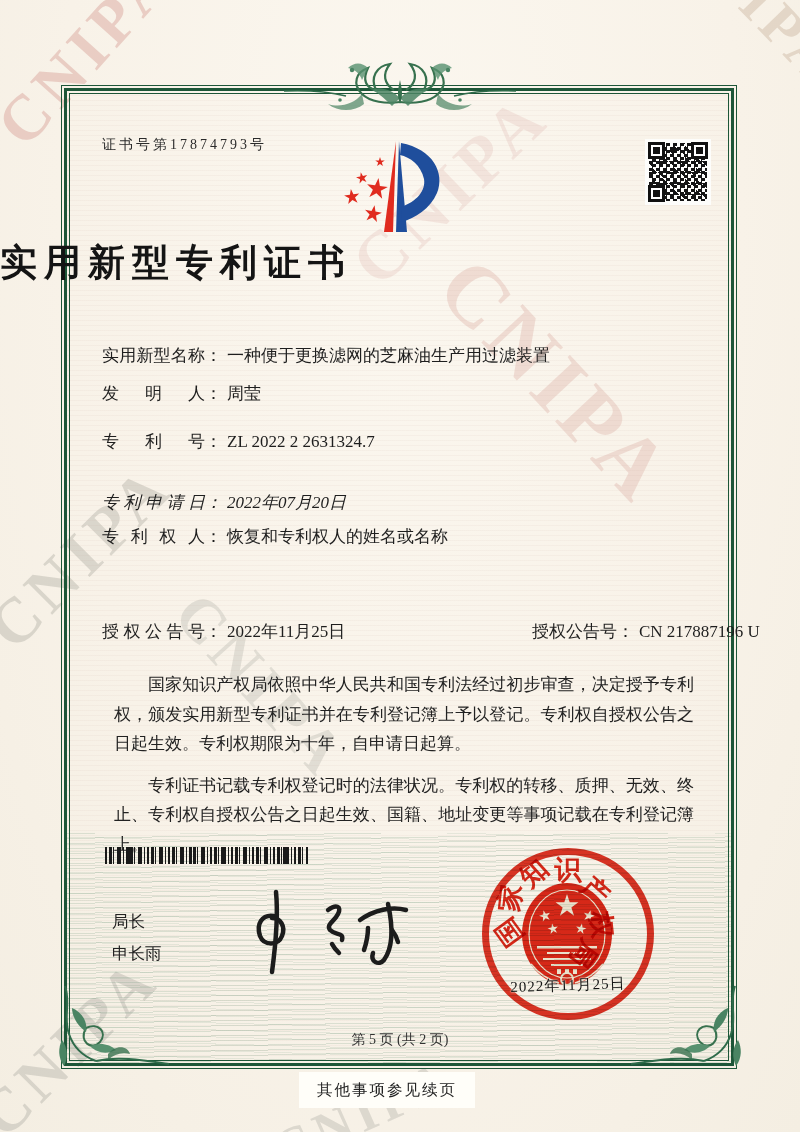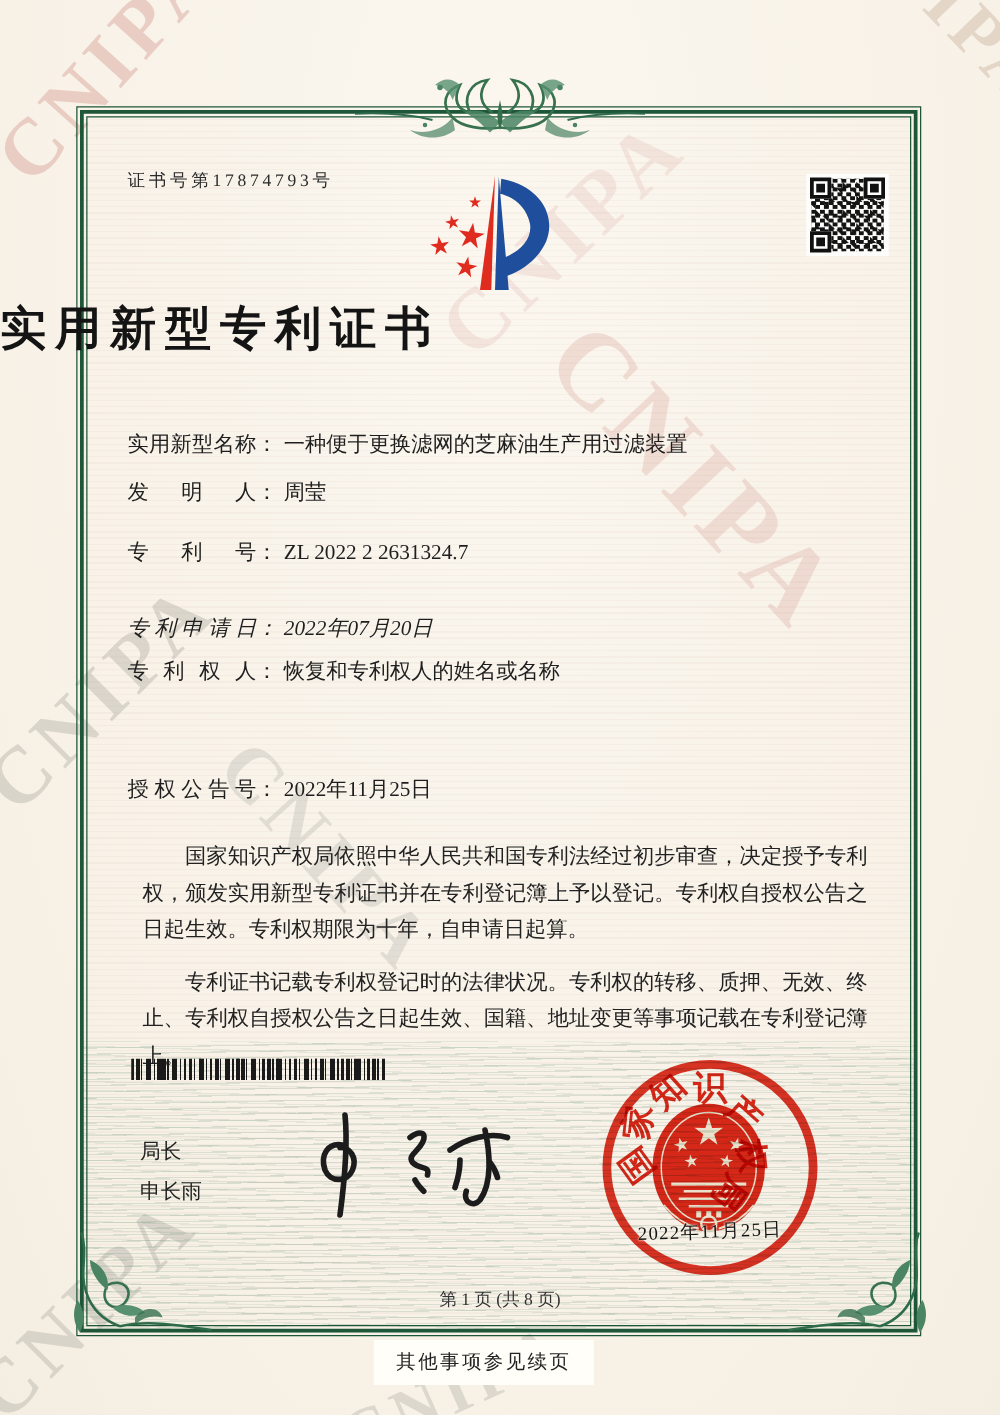--- a/index.html
+++ b/index.html
@@ -159,20 +159,23 @@
     <span class="lbl">专利号</span><span>：</span><span class="val">ZL 2022 2 2631324.7</span>
   </div>
   <div class="row" style="top:491px;font-style:italic;">
     <span class="lbl">专利申请日</span><span>：</span><span class="val">2022年07月20日</span>
   </div>
   <div class="row" style="top:525px;">
     <span class="lbl">专利权人</span><span>：</span><span class="val">恢复和专利权人的姓名或名称</span>
   </div>
   <div class="row" style="top:620px;">
     <span class="lbl">授权公告号</span><span>：</span><span class="val">2022年11月25日</span>
+    <span class="grant2">
+      <span>授权公告号</span><span>：</span><span class="val">CN 217887196 U</span>
+    </span>
   </div>
 
   <div class="body-text">
     <p>国家知识产权局依照中华人民共和国专利法经过初步审查，决定授予专利权，颁发实用新型专利证书并在专利登记簿上予以登记。专利权自授权公告之日起生效。专利权期限为十年，自申请日起算。</p>
     <p>专利证书记载专利权登记时的法律状况。专利权的转移、质押、无效、终止、专利权自授权公告之日起生效、国籍、地址变更等事项记载在专利登记簿上。</p>
   </div>
 
   <div class="barcode"></div>
 
   <div class="signer">
@@ -217,16 +220,16 @@
     <rect x="34" y="84" width="32" height="2" fill="#f2efe2"></rect>
     <rect x="40" y="89" width="4" height="5" fill="#f2efe2"></rect>
     <rect x="48" y="89" width="4" height="5" fill="#f2efe2"></rect>
     <rect x="56" y="89" width="4" height="5" fill="#f2efe2"></rect>
     <circle cx="50" cy="99" r="6" fill="none" stroke="#f2efe2" stroke-width="2"></circle>
     <path d="M14 84 C22 94 32 100 42 103" fill="none" stroke="#f2efe2" stroke-width="1.6"></path>
     <path d="M86 84 C78 94 68 100 58 103" fill="none" stroke="#f2efe2" stroke-width="1.6"></path>
   </svg>
   <div class="seal-date">2022年11月25日</div>
 
-  <div class="pagenum">第 1 页 (共 8 页)</div>
+  <div class="pagenum">第 5 页 (共 2 页)</div>
   <div class="note-box">其他事项参见续页</div>
 
 </div>
 
 </body></html>

